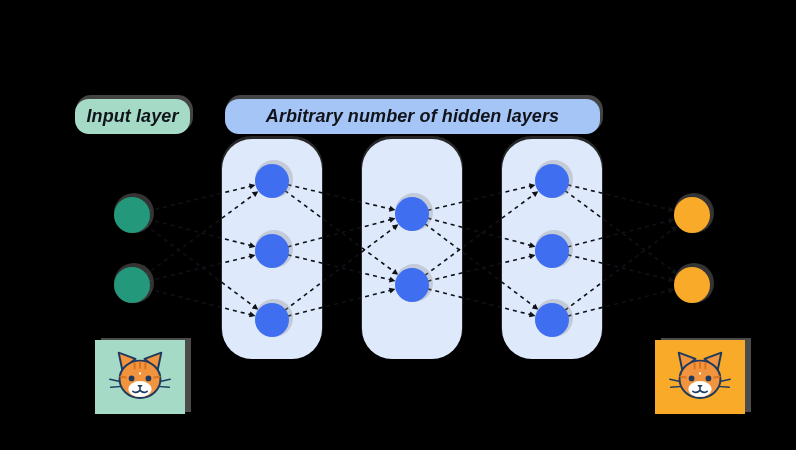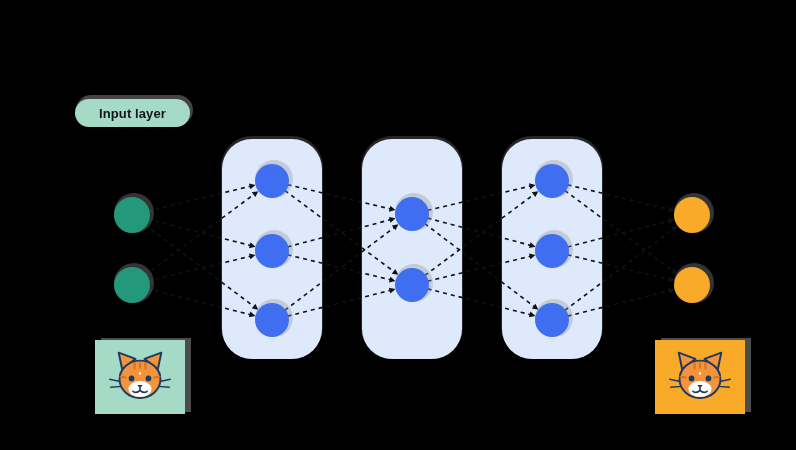--- a/index.html
+++ b/index.html
@@ -1,24 +1,25 @@
 <!DOCTYPE html>
 <html><head>
 <meta charset="utf-8">
 <style>
   html,body{margin:0;padding:0;background:#000;}
   .stage{
     position:relative;width:796px;height:450px;background:#000;overflow:hidden;
     font-family:"Liberation Sans",sans-serif;
   }
   .pill{
-    position:absolute;height:28px;border-radius:14px;
+    position:absolute;height:35px;border-radius:14px;
     display:flex;align-items:center;justify-content:center;
-    font-size:13px;font-weight:700;letter-spacing:.1px;
+    font-size:18px;font-weight:700;letter-spacing:.1px;
     box-shadow:2px -3px 0 1px rgba(150,150,150,.45);
+    font-style:italic;
   }
   .pill-input{left:75px;top:99px;width:115px;}
   .pill-hidden{left:225px;top:99px;width:375px;}
   .pill-output{left:641px;top:100px;width:112px;}
   .container{
     position:absolute;border-radius:30px;z-index:1;
     box-shadow:0 -2px 0 1px rgba(130,130,130,.3);
   }
   #edges{position:absolute;left:0;top:0;z-index:2;pointer-events:none;}
   .node{
@@ -32,20 +33,21 @@
   }
   .cat-left{left:95px;}
   .cat-right{left:655px;}
 </style>
 </head>
 <body>
 
 <div class="stage" style="background: rgb(0, 0, 0);">
 
   <div class="pill pill-input" style="background: rgb(165, 219, 198); color: rgb(16, 20, 26);">Input layer</div>
+  <div class="pill pill-hidden" style="background: rgb(165, 197, 247); color: rgb(16, 20, 26);">Arbitrary number of hidden layers</div>
 
   <div id="containers">
       <div class="container" style="left: 222px; top: 139px; width: 100px; height: 220px; background: rgb(222, 233, 252);"></div>
       <div class="container" style="left: 362px; top: 139px; width: 100px; height: 220px; background: rgb(222, 233, 252);"></div>
       <div class="container" style="left: 502px; top: 139px; width: 100px; height: 220px; background: rgb(222, 233, 252);"></div>
     </div>
 
   <svg id="edges" width="796" height="450" viewBox="0 0 796 450">
       <line x1="132" y1="215" x2="250.62141851322716" y2="186.19194121821627" stroke="#0e1116" stroke-width="1.6" stroke-dasharray="4 4"></line>
       <polygon points="255.48018703294827,185.01195457771257 250.35765679358516,189.34319965814964 248.9416728249807,183.51267743448435" fill="#0e1116"></polygon>

